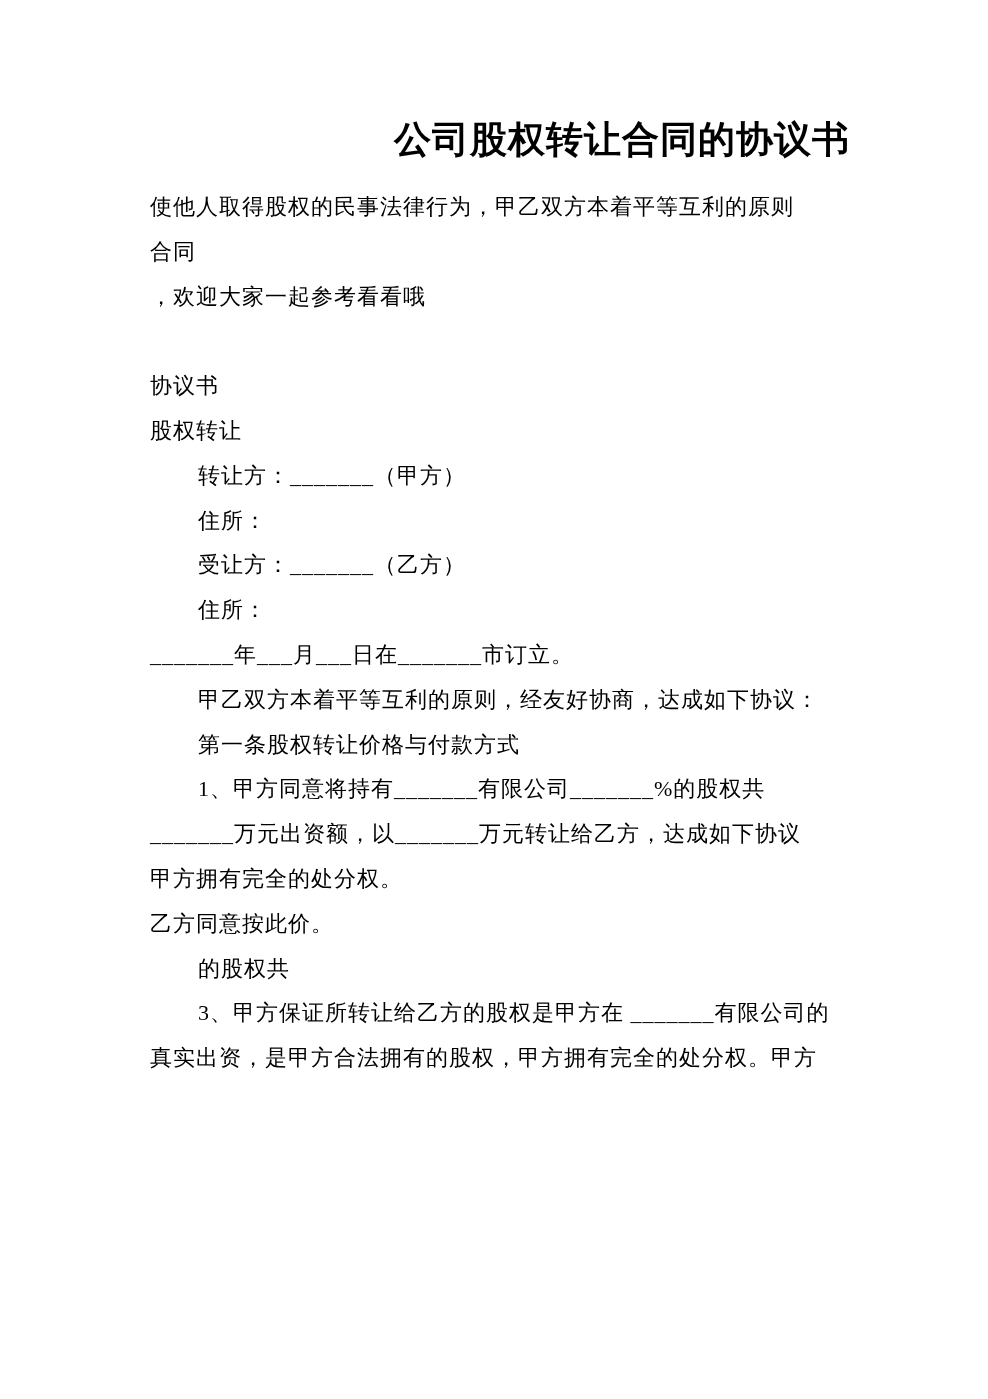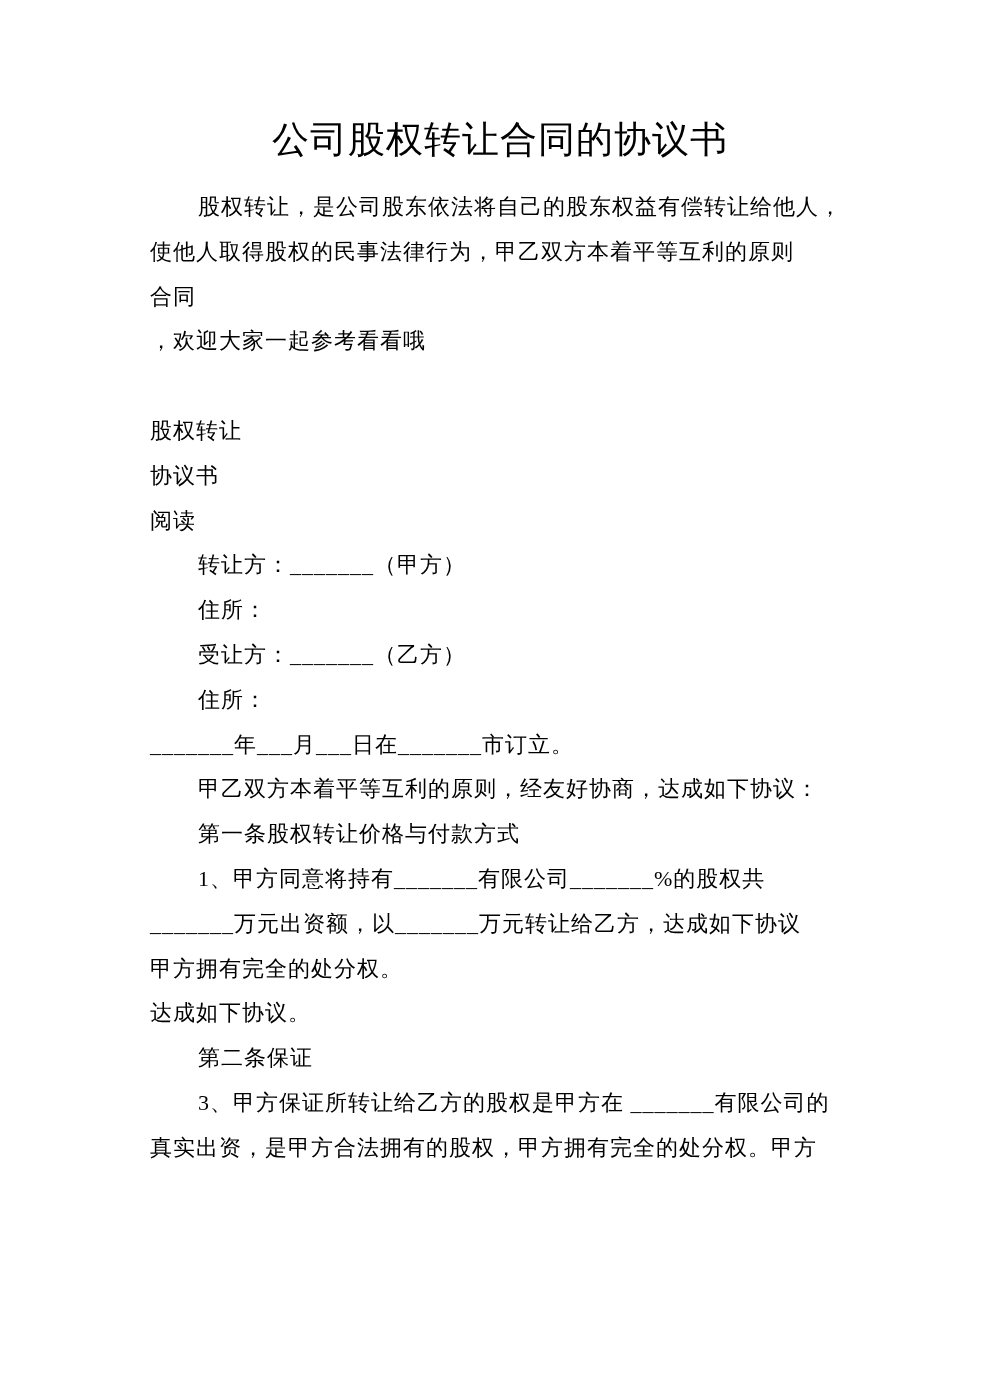--- a/index.html
+++ b/index.html
@@ -15,23 +15,23 @@
     overflow: hidden;
     color: #000000;
     font-family: "Liberation Serif", "DejaVu Serif", serif;
   }
   .doc-title {
     position: absolute;
     top: 112px;
     left: 150px;
     width: 700px;
     margin: 0;
-    text-align: center;
+    text-align: right;
     font-size: 37px;
-    font-weight: normal;
+    font-weight: bold;
     letter-spacing: 1px;
     line-height: 56px;
     white-space: nowrap;
   }
   .doc-body {
     position: absolute;
     top: 185px;
     left: 150px;
     width: 700px;
     font-size: 22px;
@@ -48,37 +48,35 @@
   }
 </style>
 </head>
 <body>
 
 <div class="page">
 
   <h1 class="doc-title">公司股权转让合同的协议书</h1>
 
   <div class="doc-body">
-    <div class="line indent">股权转让，是公司股东依法将自己的股东权益有偿转让给他人，</div>
     <div class="line">使他人取得股权的民事法律行为，甲乙双方本着平等互利的原则</div>
     <div class="line">合同</div>
     <div class="line">，欢迎大家一起参考看看哦</div>
     <div class="line"></div>
+    <div class="line">协议书</div>
     <div class="line">股权转让</div>
-    <div class="line">协议书</div>
-    <div class="line">阅读</div>
     <div class="line indent">转让方：_______（甲方）</div>
     <div class="line indent">住所：</div>
     <div class="line indent">受让方：_______（乙方）</div>
     <div class="line indent">住所：</div>
     <div class="line">_______年___月___日在_______市订立。</div>
     <div class="line indent">甲乙双方本着平等互利的原则，经友好协商，达成如下协议：</div>
     <div class="line indent">第一条股权转让价格与付款方式</div>
     <div class="line indent">1、甲方同意将持有_______有限公司_______%的股权共</div>
     <div class="line">_______万元出资额，以_______万元转让给乙方，达成如下协议</div>
     <div class="line">甲方拥有完全的处分权。</div>
-    <div class="line">达成如下协议。</div>
-    <div class="line indent">第二条保证</div>
+    <div class="line">乙方同意按此价。</div>
+    <div class="line indent">的股权共</div>
     <div class="line indent">3、甲方保证所转让给乙方的股权是甲方在 _______有限公司的</div>
     <div class="line">真实出资，是甲方合法拥有的股权，甲方拥有完全的处分权。甲方</div>
   </div>
 
 </div>
 
 </body></html>

